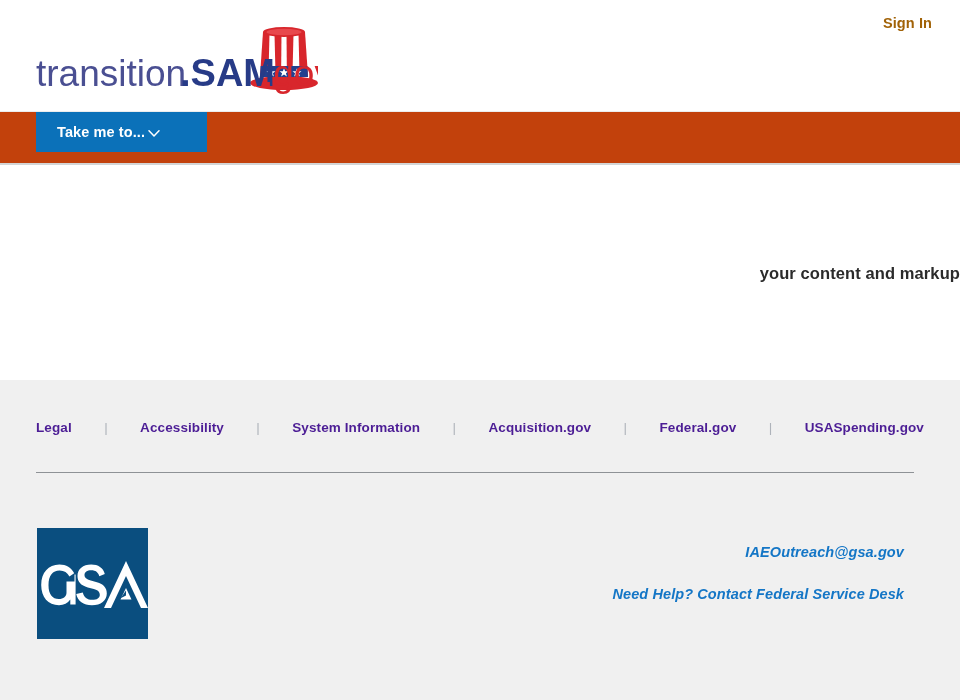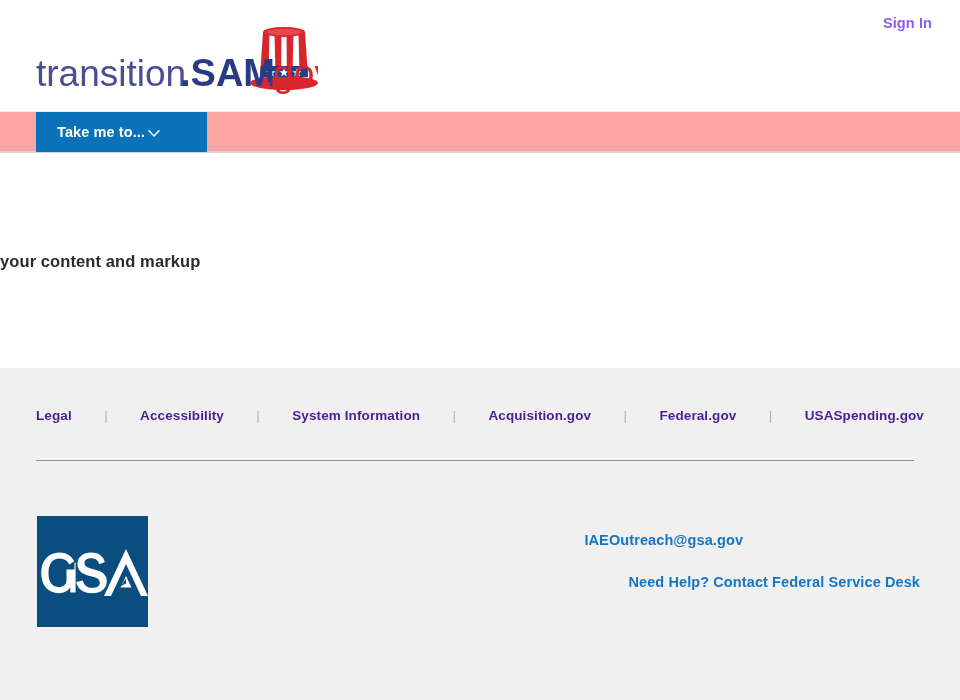--- a/index.html
+++ b/index.html
@@ -23,42 +23,42 @@
     height: 111px;
     background: #ffffff;
     box-sizing: border-box;
   }
   .signin-wrap {
     position: absolute;
     top: 14px;
     right: 28px;
   }
   .signin-link {
-    color: #8b5cf6;
+    color: #a16207;
     font-size: 14.5px;
     font-weight: 600;
     text-decoration: none;
     letter-spacing: 0.1px;
     cursor: pointer;
   }
 
   .brand {
     position: absolute;
     left: 36px;
     top: 14px;
     height: 86px;
     display: block;
   }
   .brand-svg { display: block; }
 
   
   .navbar {
     position: relative;
-    height: 42px;
-    background: #fca5a5;
+    height: 54px;
+    background: #c2410c;
     border-top: 1px solid #eceded;
     border-bottom: 2px solid #d3d5d6;
     box-sizing: border-box;
   }
   .takemeto-btn {
     position: absolute;
     left: 36px;
     top: 0;
     width: 171px;
     height: 40px;
@@ -88,21 +88,21 @@
   .main {
     height: 215px;
     background: #ffffff;
     position: relative;
   }
   .main-text {
     position: absolute;
     top: 99px;
     left: 0;
     right: 0;
-    text-align: left;
+    text-align: right;
     font-size: 16.5px;
     font-weight: 600;
     color: #2b2b2b;
     letter-spacing: 0.1px;
   }
 
   
   .footer {
     height: 332px;
     background: #f0f0f0;
@@ -145,22 +145,24 @@
     position: absolute;
     left: 37px;
     top: 148px;
     width: 111px;
     height: 111px;
     display: block;
   }
 
   .contact-links {
     position: absolute;
-    right: 40px;
+    right: 56px;
     top: 164px;
+    text-align: right;
+    font-style: italic;
   }
   .contact-link {
     display: block;
     color: #1476c6;
     font-size: 14.5px;
     font-weight: 600;
     text-decoration: none;
     margin-bottom: 26px;
     cursor: pointer;
     letter-spacing: 0.1px;

